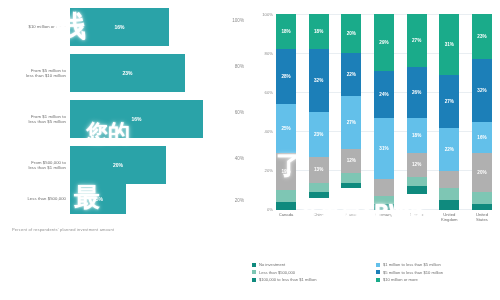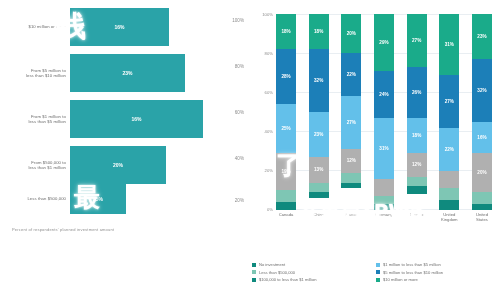--- a/index.html
+++ b/index.html
@@ -276,17 +276,18 @@
           <span class="rc-leg-txt">$100,000 to less than $1 million</span>
         </div>
         <div class="rc-leg-item">
           <span class="rc-swatch" style="background: rgb(26, 171, 138);"></span>
           <span class="rc-leg-txt">$10 million or more</span>
         </div>
       </div>
   </div>
 
   <div class="wm wm-1">钱</div>
+  <div class="wm wm-2">您的</div>
   <div class="wm wm-3">最</div>
   <div class="wm wm-4">了</div>
   <div class="wm wm-5">在重启TPWa</div>
 
 </div>
 
 </body></html>

